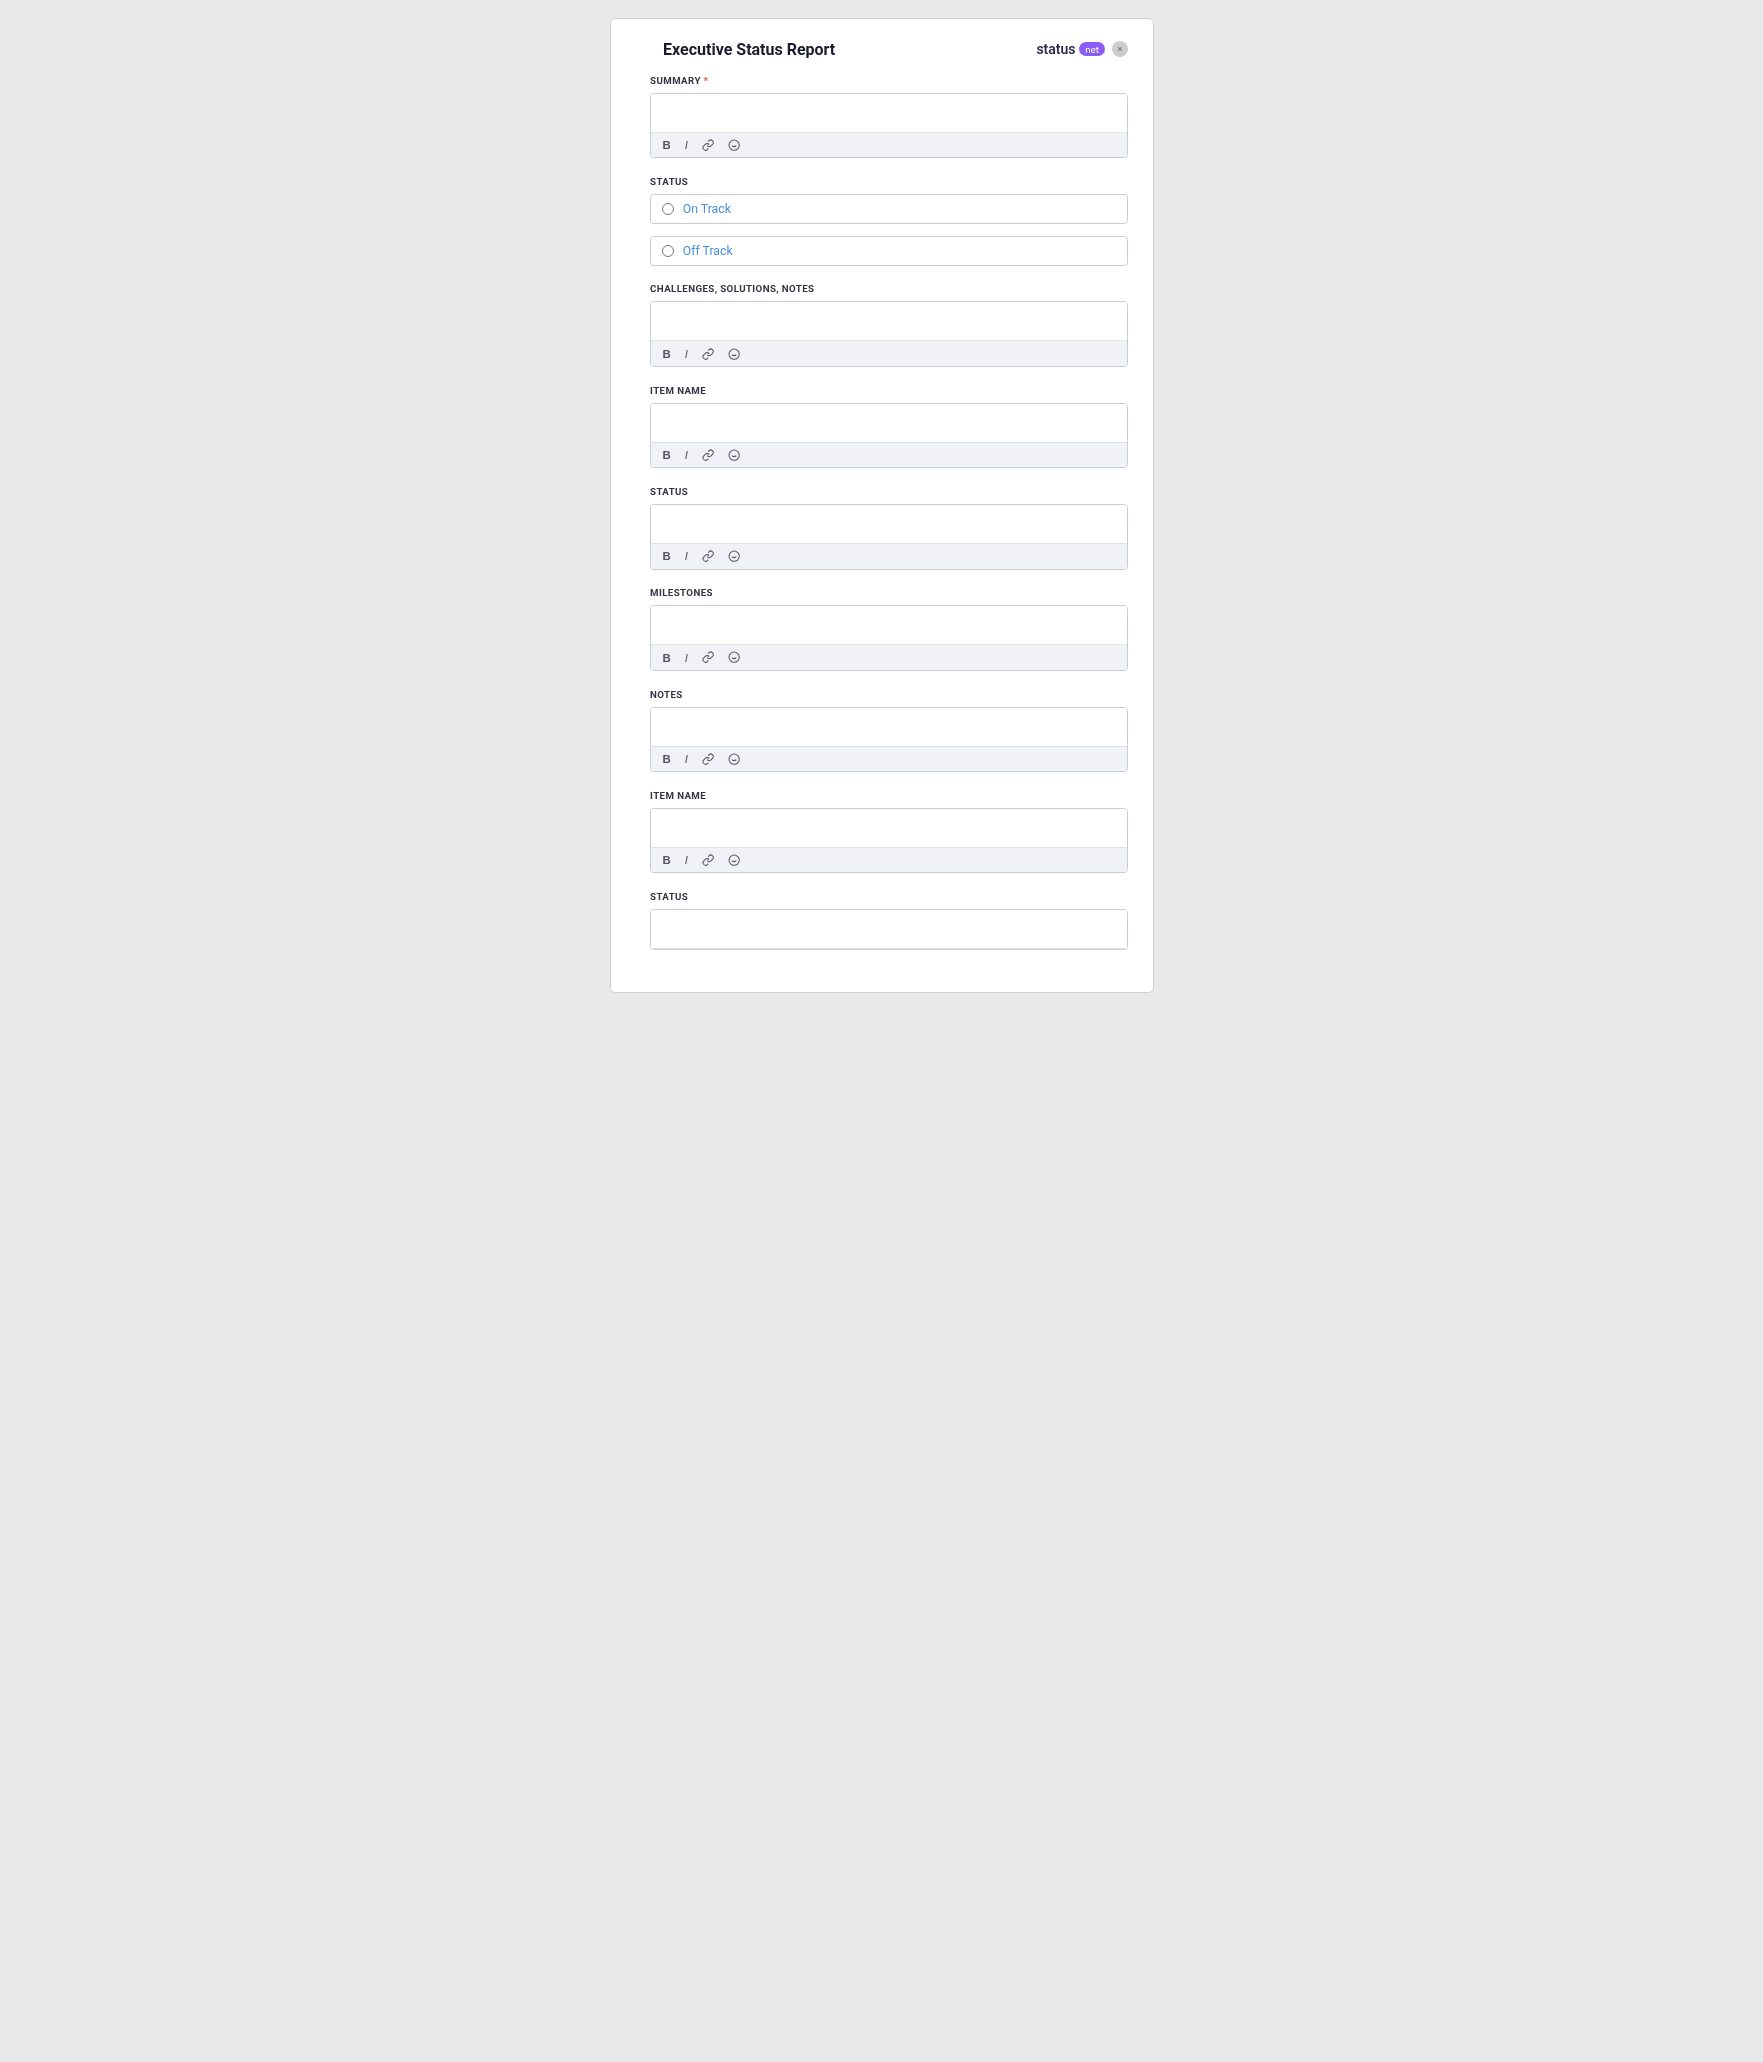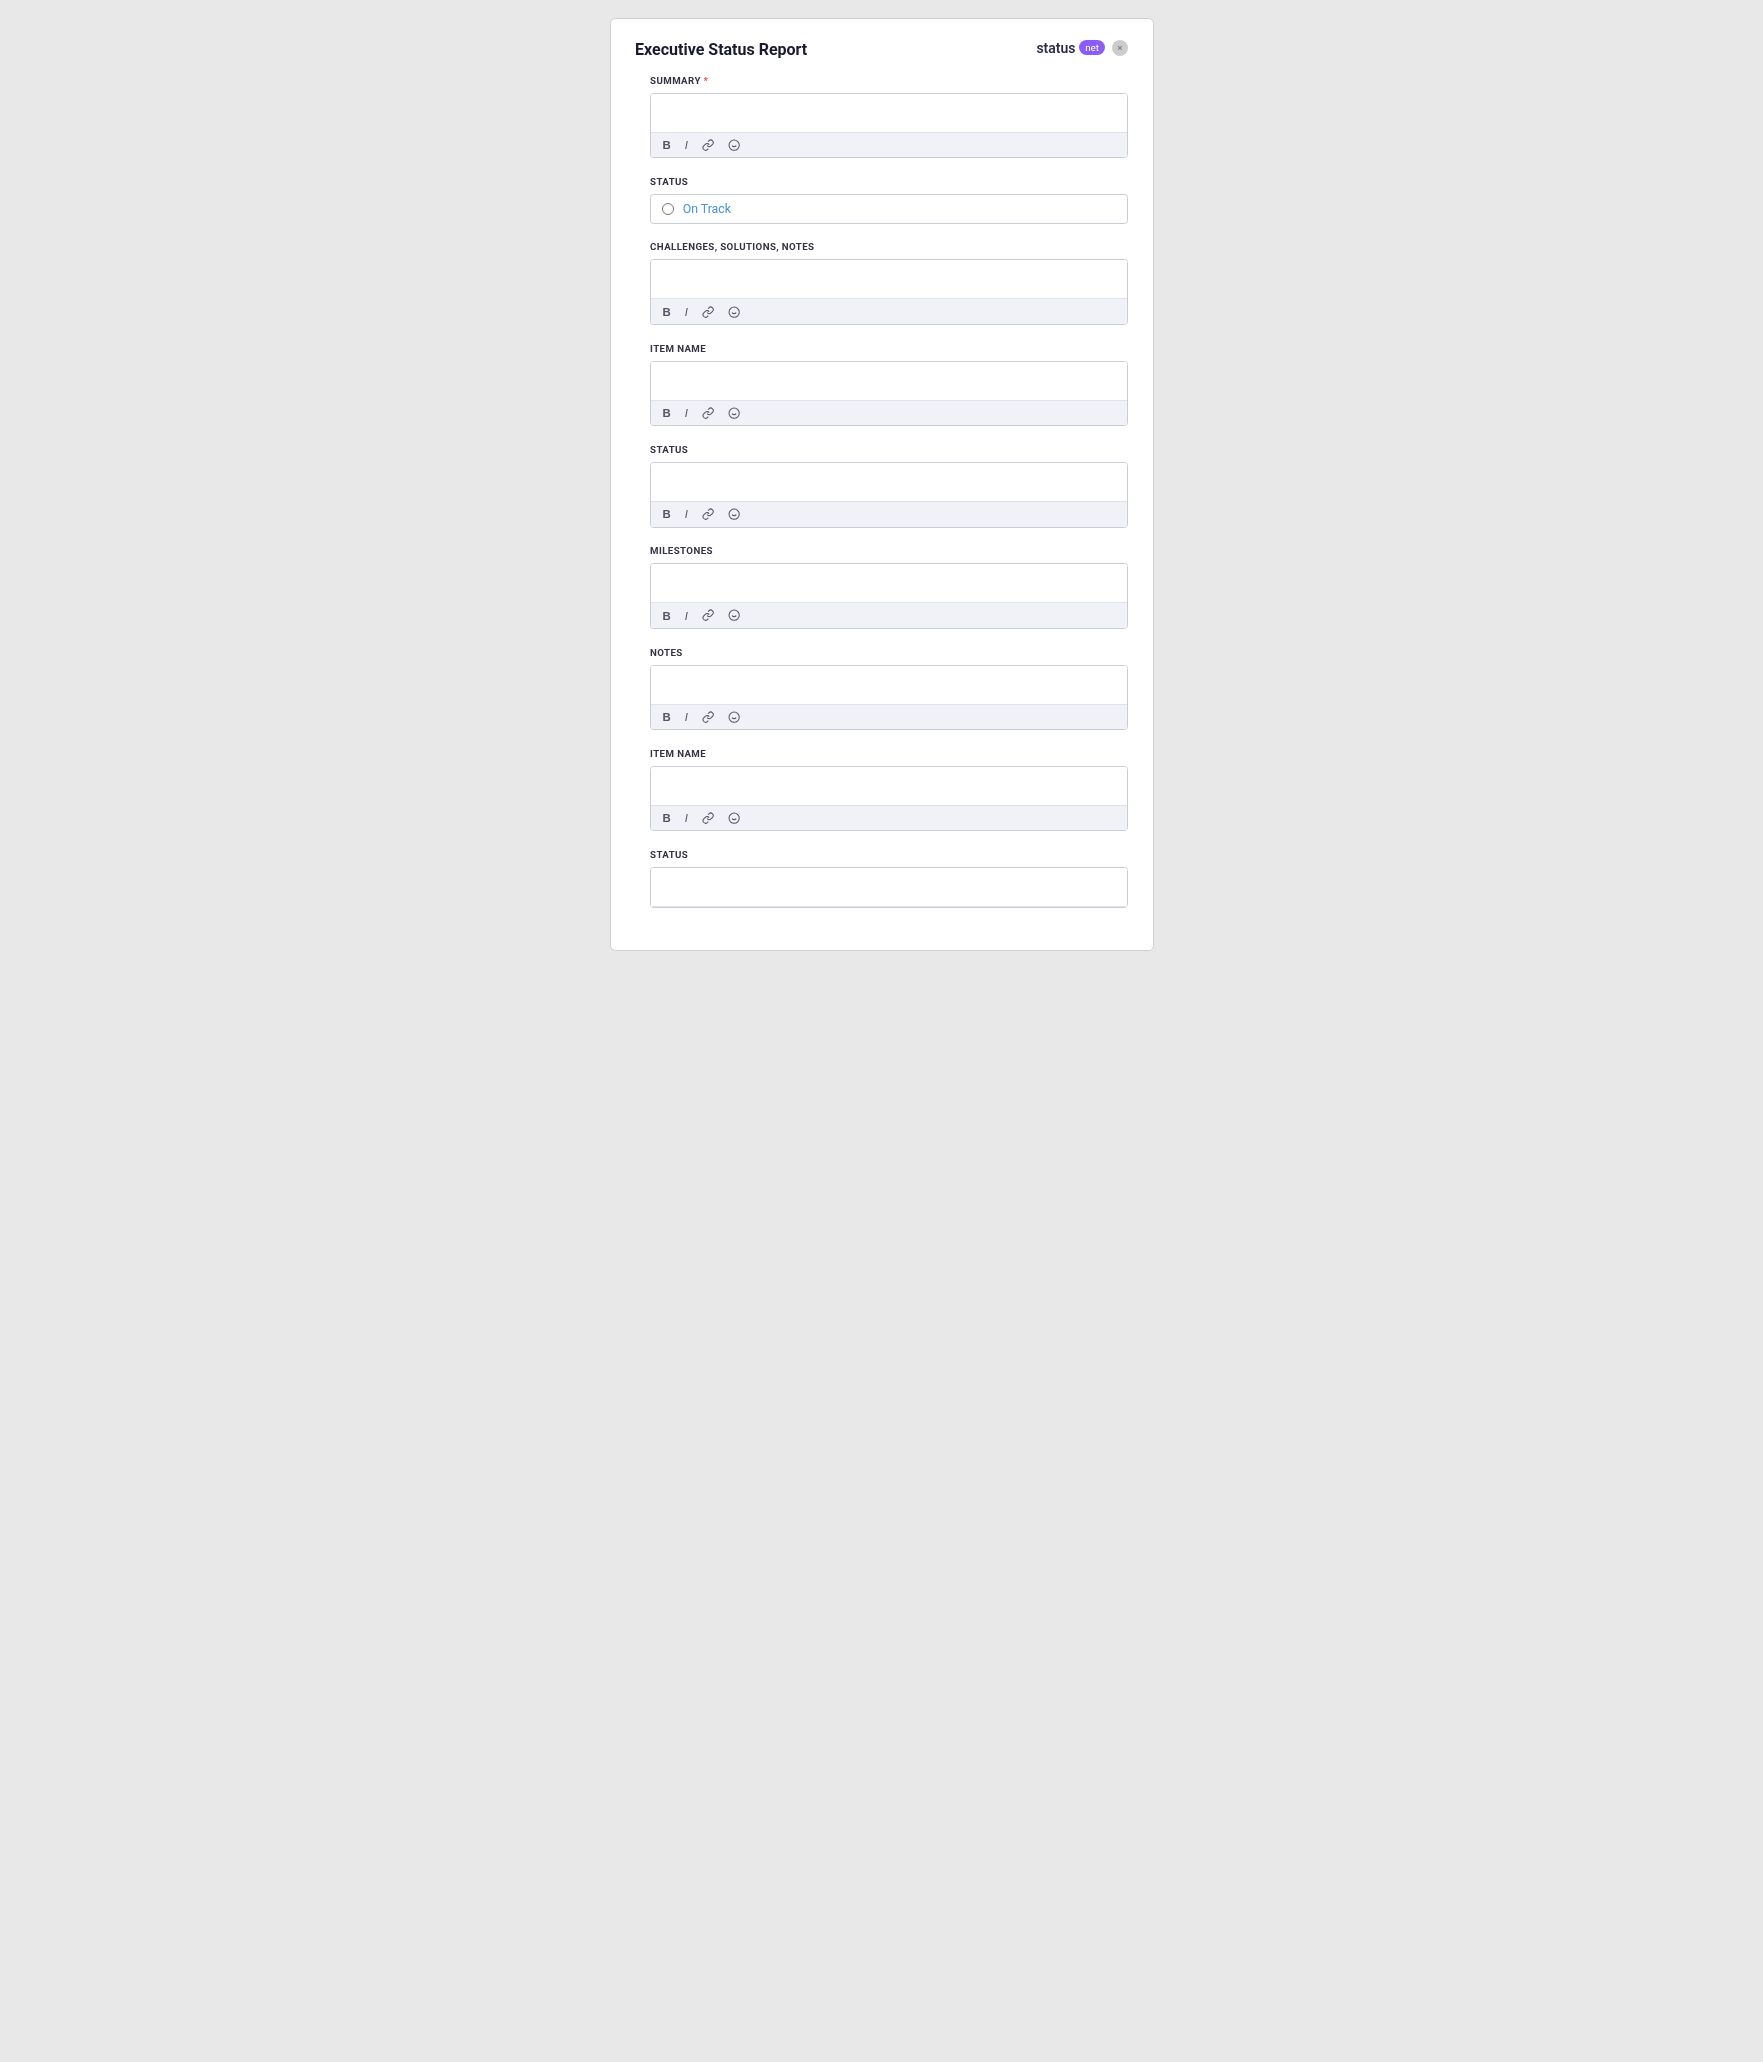--- a/index.html
+++ b/index.html
@@ -23,22 +23,23 @@
       border: 0.9px solid #d0d0d0;
       border-radius: 5.3px;
       width: 544px;
       position: relative;
       padding: 21px 24.6px 24.6px 24.6px;
     }
 
     .modal-header {
       display: flex;
       justify-content: space-between;
-      align-items: flex-start;
+      align-items: center;
       margin-bottom: 16px;
+      margin-left: 28px;
     }
 
     .modal-title {
       font-size: 16px;
       font-weight: 700;
       color: #1a1a2e;
     }
 
     .header-right {
       display: flex;
@@ -225,20 +226,24 @@
     </div>
   </div>
 
   <div class="section-block">
     <div class="section-label">STATUS</div>
     <div class="radio-group">
       <label class="radio-option">
         <input type="radio" name="main-status" value="on-track" style="">
         <span class="radio-label">On Track</span>
       </label>
+      <label class="radio-option">
+        <input type="radio" name="main-status" value="off-track" style="">
+        <span class="radio-label">Off Track</span>
+      </label>
     </div>
   </div>
 
   <div class="section-block">
     <div class="section-label">CHALLENGES, SOLUTIONS, NOTES</div>
     <div class="editor-block">
       <div class="editor-content" contenteditable="true" style=""></div>
       <div class="editor-toolbar">
         <button class="toolbar-btn toolbar-bold">B</button>
         <button class="toolbar-btn toolbar-italic">I</button>

